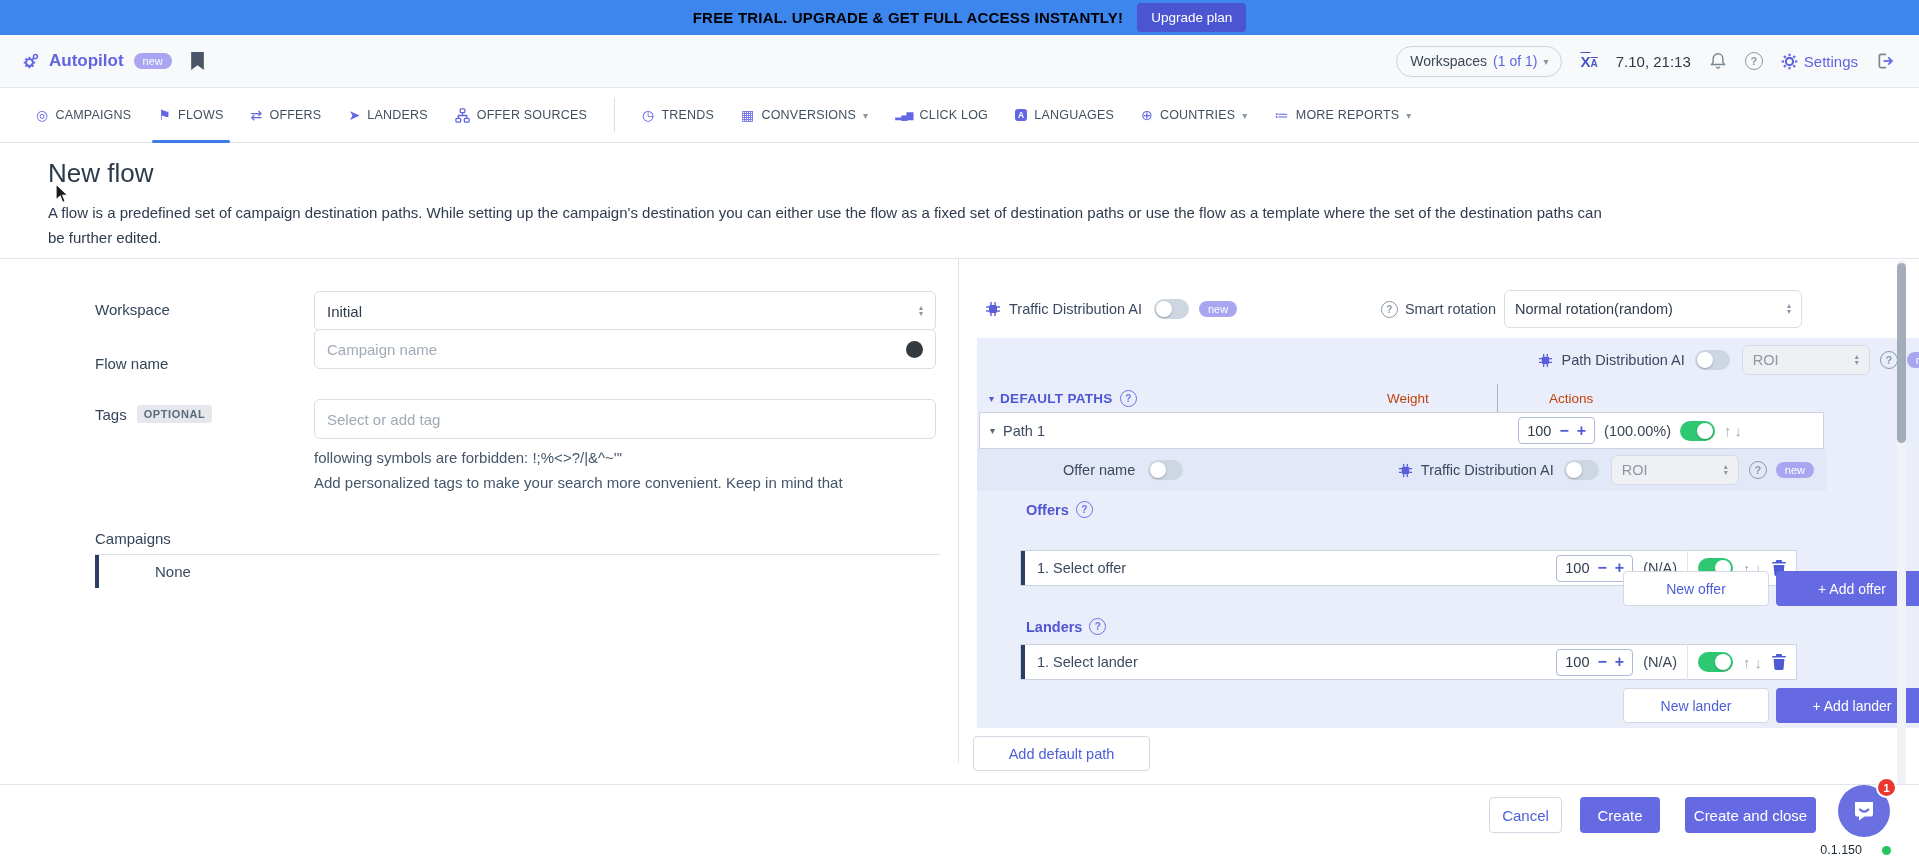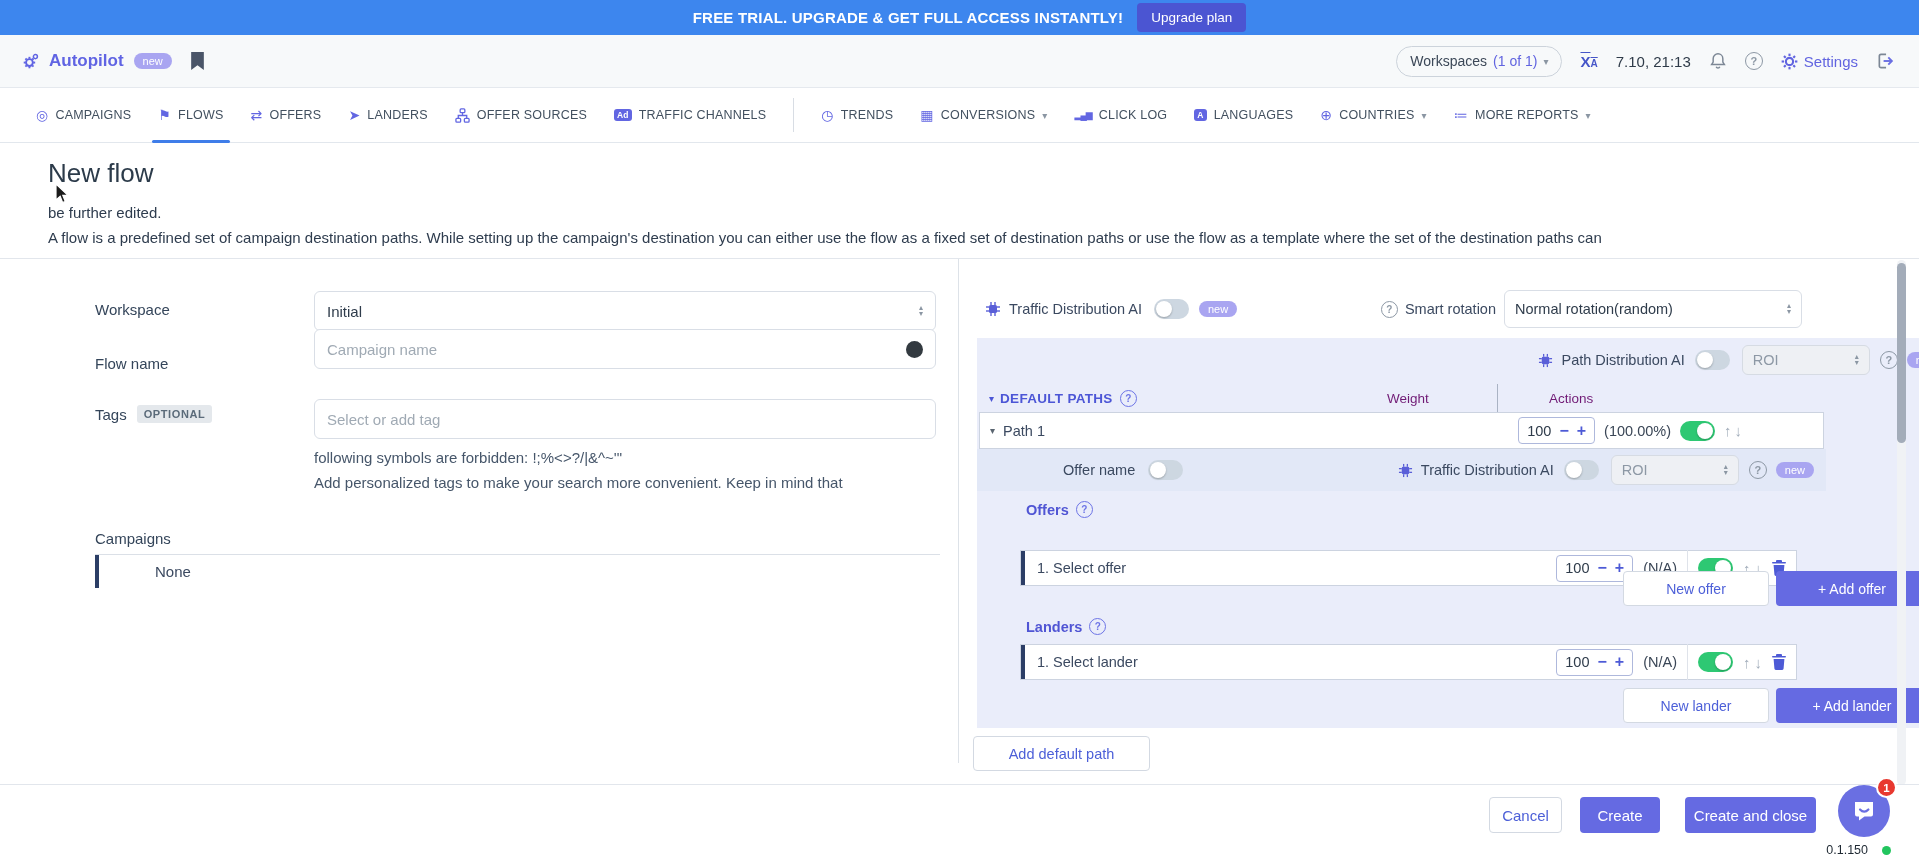--- a/index.html
+++ b/index.html
@@ -3,21 +3,21 @@
 <meta charset="utf-8">
 <style>
   * { margin:0; padding:0; box-sizing:border-box; }
   html,body { width:1919px; height:868px; background:#fff; font-family:"Liberation Sans", sans-serif; overflow:hidden; }
   .page { position:relative; width:1919px; height:868px; background:#fff; }
   .abs { position:absolute; }
 
   
   .banner { position:absolute; top:0; left:0; width:100%; height:35px; background:#3d86ee;
             display:flex; align-items:center; justify-content:center; gap:14px; }
-  .banner-text { color:#ffffff; font-size:15px; font-weight:bold; letter-spacing:.2px;padding-left:20px; }
+  .banner-text { color:#000000; font-size:15px; font-weight:bold; letter-spacing:.2px;padding-left:20px; }
   .upgrade-btn { background:#4b55d2; color:#fff; font-size:13.5px; padding:7px 14px; border-radius:4px;
                  border:none; cursor:pointer; font-family:inherit; }
 
   
   .header { position:absolute; top:35px; left:0; width:100%; height:53px; background:#f7f9fa;
             border-bottom:1px solid #e5e9ee; display:flex; align-items:center; }
   .header-left { display:flex; align-items:center; gap:10px; padding-left:22px; }
   .app-title { color:#6064e3; font-size:17px; font-weight:bold; }
   .new-badge { background:#a9a5f1; color:#fff; font-size:11px; padding:2px 9px; border-radius:9px; }
   .header-right { margin-left:auto; display:flex; align-items:center; gap:18px; padding-right:24px; }
@@ -81,21 +81,21 @@
   .toggle.on::after { left:auto; right:2px; }
   .select-box { background:#fff; border:1px solid #d9dee6; border-radius:6px; display:flex; align-items:center;
                 padding:0 10px; font-size:14.5px; color:#2f3c4b; cursor:pointer; }
   .select-box.disabled { background:#eef0f4; color:#8d98a5; border-color:#d6dbe3; }
   .panel { position:absolute; top:79px; left:4px; width:980px; height:390px; background:#eaedfa; }
   .rowflex { display:flex; align-items:center; }
   .pd-row { position:absolute; top:6px; right:12px; height:32px; }
   .dp-header { position:absolute; top:46px; left:12px; right:12px; height:28px; }
   .dp-title { font-size:13.5px; font-weight:bold; color:#4c56d6; letter-spacing:.3px; }
   .qcircle.blue { border-color:#6d74e6; color:#6d74e6; width:17px; height:17px; font-size:10px; }
-  .col-head { font-size:13.5px; color:#701a75; }
+  .col-head { font-size:13.5px; color:#c2410c; }
   .path-row { position:absolute; top:74px; left:2px; width:845px; height:37px; background:#fff;
               border:1px solid #ccd3e0; display:flex; align-items:center; padding:0 10px; }
   .stepper { display:flex; align-items:center; gap:8px; background:#fff; border:1px solid #aeb8dc; border-radius:4px;
              height:27px; padding:0 8px; }
   .stepper .val { font-size:14.5px; color:#2f3c4b; }
   .stepper .op { color:#4d5ad6; font-size:16px; font-weight:bold; cursor:pointer; line-height:1; }
   .pct { font-size:14.5px; color:#3a4656; }
   .updown { color:#a3aebb; font-size:15px; cursor:pointer; }
   .offeronly-row { position:absolute; top:111px; left:0; width:849px; height:42px; background:#e2e8f7;
                    display:flex; align-items:center; }
@@ -112,21 +112,21 @@
   .trash-icon { cursor:pointer; display:inline-flex; }
 
   
   .footer-divider { position:absolute; top:784px; left:0; width:100%; height:1px; background:#e2e6ec; }
   .footer { position:absolute; top:797px; left:0; width:100%; height:36px; }
   .chat-fab { position:absolute; left:1838px; top:785px; width:52px; height:52px; border-radius:50%;
               background:#6a6fe2; display:flex; align-items:center; justify-content:center; cursor:pointer; }
   .chat-badge { position:absolute; left:1876px; top:777px; width:21px; height:21px; border-radius:50%;
                 background:#e8382f; border:2px solid #fff; color:#fff; font-size:11.5px; font-weight:bold;
                 display:flex; align-items:center; justify-content:center; }
-  .version { position:absolute; right:28px; top:843px; display:flex; align-items:center; gap:14px;
+  .version { position:absolute; right:28px; top:843px; display:flex; align-items:center; gap:20px;
              font-size:12.5px; color:#1f2933; }
   .green-dot { width:9px; height:9px; border-radius:50%; background:#22c55e; }
 
   
   .scroll-track { position:absolute; left:1897px; top:259px; width:9px; height:525px; background:#f0f2f5; border-radius:5px; }
   .scroll-thumb { position:absolute; left:0; top:3px; width:9px; height:180px; background:#a3acb9; border-radius:5px; }
 </style>
 </head>
 <body>
 
@@ -225,24 +225,20 @@
       <span style="display:inline-flex;">
         <svg width="15" height="15" viewBox="0 0 16 16" stroke="#6266e2" fill="none" stroke-width="1.4">
             <rect x="5.5" y="1" width="5" height="4" rx="1"></rect>
             <rect x="1" y="11" width="5" height="4" rx="1"></rect>
             <rect x="10" y="11" width="5" height="4" rx="1"></rect>
             <path d="M8 5v3M3.5 11V8h9v3"></path>
           </svg>
       </span>
         <span>OFFER SOURCES</span>
       </div>
-    <div class="nav-item">
-        <span class="mini-badge">Ad</span>
-        <span>TRAFFIC CHANNELS</span>
-      </div>
     <div class="nav-sep"></div>
     <div class="nav-item">
         <span class="nav-glyph">◷</span>
         <span>TRENDS</span>
       </div>
     <div class="nav-item">
         <span class="nav-glyph">▦</span>
         <span>CONVERSIONS</span>
         <span class="caret">▾</span>
       </div>
@@ -266,22 +262,22 @@
       </div>
   </div>
 
   <div class="page-title">New flow</div>
   <div class="cursor-icon">
     <svg width="20" height="22" viewBox="0 0 20 22">
         <polygon points="4,1 4,17 8.2,13.2 10.6,19.5 13.2,18.4 10.8,12.4 16,12.4" fill="#1b1b1b" stroke="#fff" stroke-width="1.2"></polygon>
       </svg>
   </div>
   <div class="page-desc">
+    <div>A flow is a predefined set of campaign destination paths. While setting up the campaign's destination you can either use the flow as a fixed set of destination paths or use the flow as a template where the set of the destination paths can</div>
     <div>be further edited.</div>
-    <div>A flow is a predefined set of campaign destination paths. While setting up the campaign's destination you can either use the flow as a fixed set of destination paths or use the flow as a template where the set of the destination paths can</div>
   </div>
 
   <div class="main">
     <div class="v-divider"></div>
 
     <div>
       <div class="form-label abs" style="left:95px; top:42px;">Workspace</div>
       <div class="input-box" style="top:32px;">
         <span>Initial</span>
         <span class="spinner">

